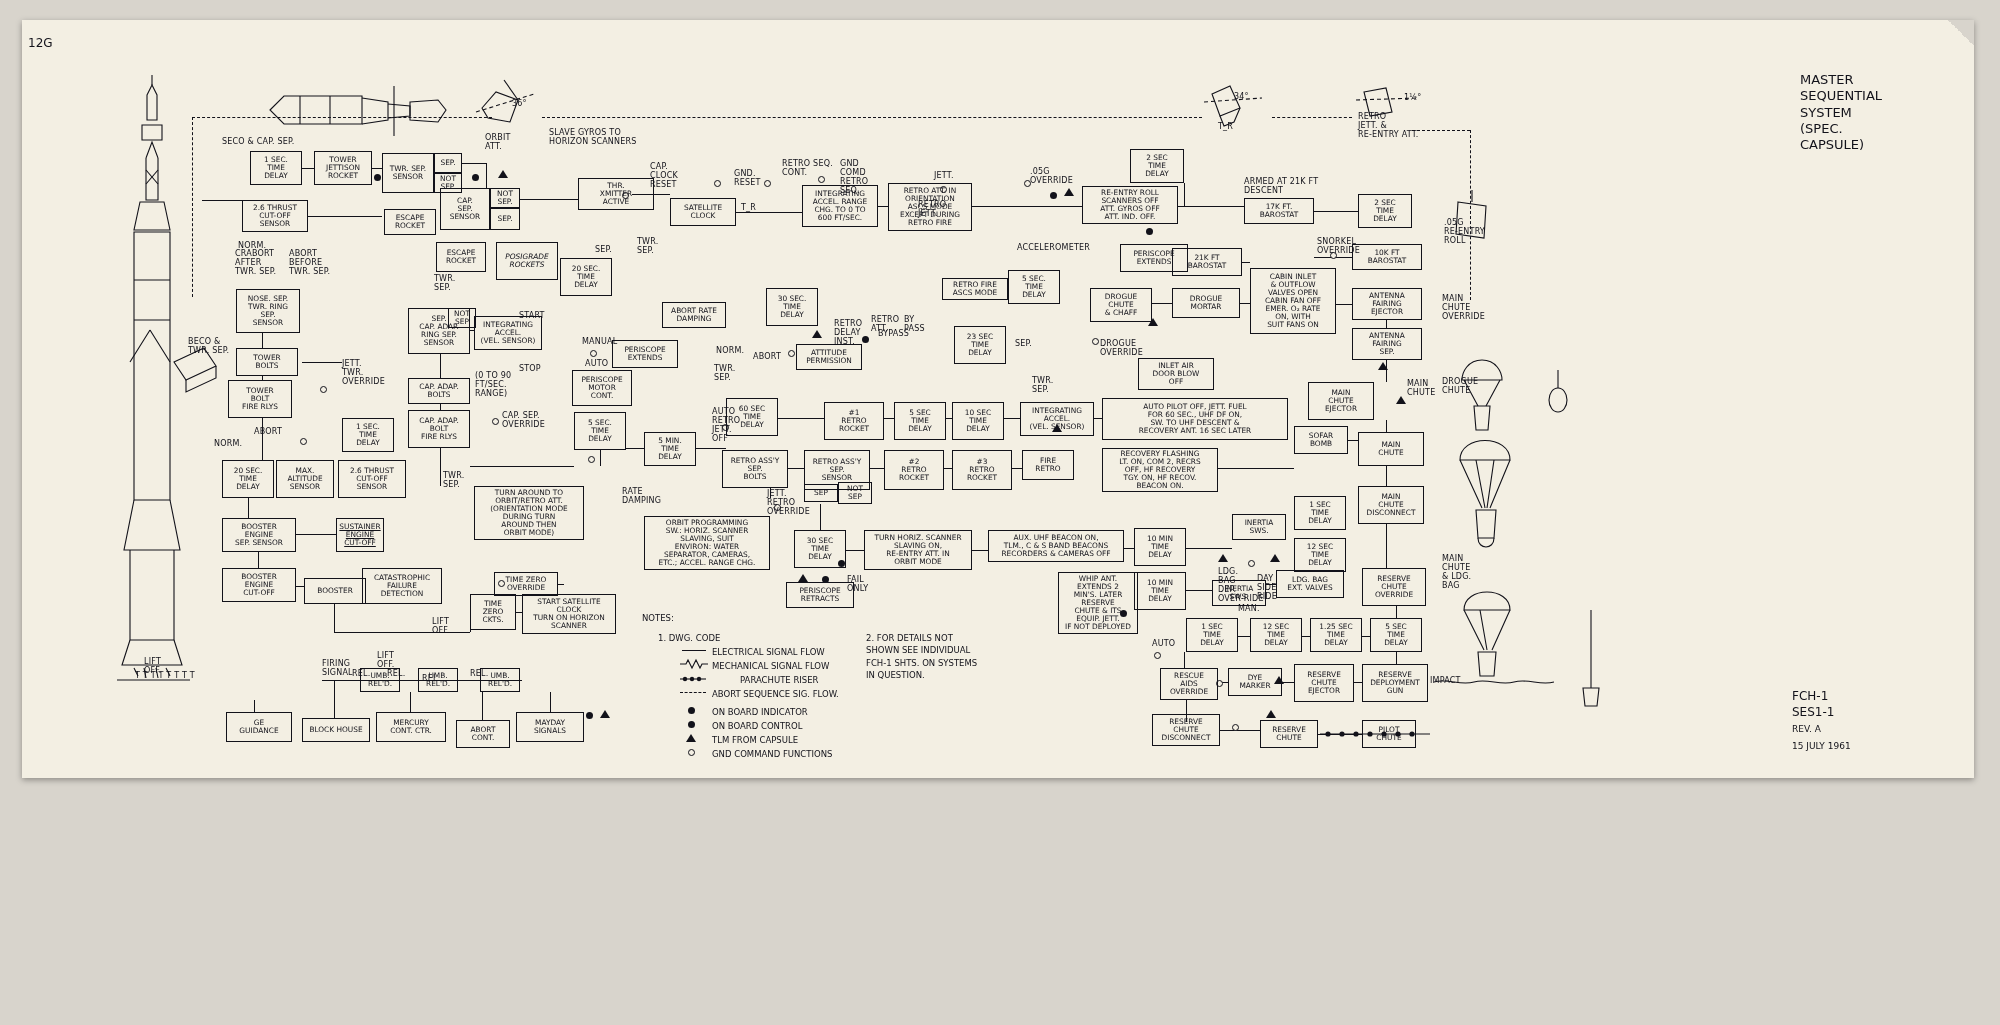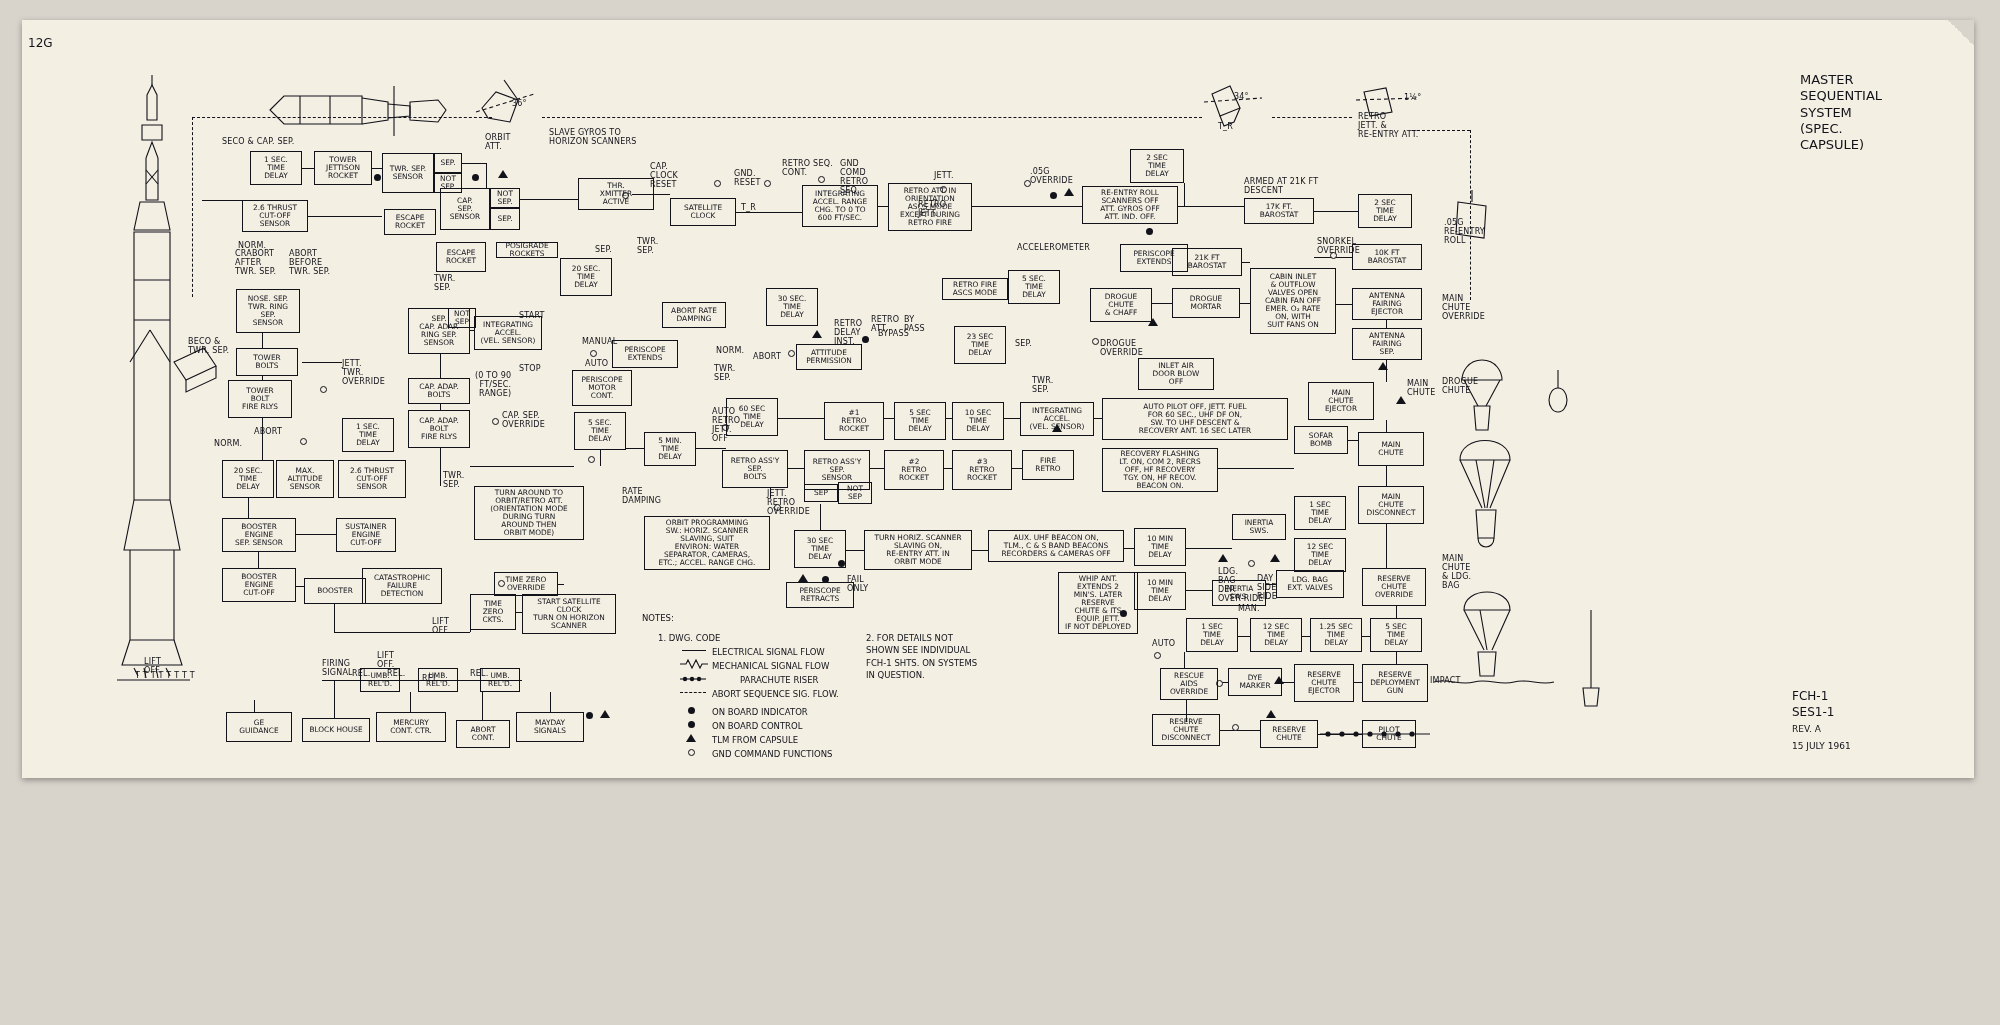--- a/index.html
+++ b/index.html
@@ -371,21 +371,21 @@
 BAROSTAT</div>
       <div class="box" style="left: 1336px; top: 174px; width: 54px; height: 34px;">2 SEC
 TIME
 DELAY</div>
       <div class="box" style="left: 1330px; top: 224px; width: 70px; height: 26px;">10K FT
 BAROSTAT</div>
       <div class="box" style="left: 1150px; top: 228px; width: 70px; height: 28px;">21K FT
 BAROSTAT</div>
       <div class="box" style="left: 414px; top: 222px; width: 50px; height: 30px;">ESCAPE
 ROCKET</div>
-      <div class="box" style="left: 474px; top: 222px; width: 62px; height: 16px;">POSIGRADE
+      <div class="box" style="left: 474px; top: 222px; width: 62px; height: 38px; font-style: italic;">POSIGRADE
 ROCKETS</div>
       <div class="box" style="left: 538px; top: 238px; width: 52px; height: 38px;">20 SEC.
 TIME
 DELAY</div>
       <div class="box" style="left: 1098px; top: 224px; width: 68px; height: 28px;">PERISCOPE
 EXTENDS</div>
       <div class="box" style="left: 1228px; top: 248px; width: 86px; height: 66px;">CABIN INLET
 &amp; OUTFLOW
 VALVES OPEN
 CABIN FAN OFF
@@ -564,21 +564,21 @@
       <div class="box" style="left: 1036px; top: 552px; width: 80px; height: 62px;">WHIP ANT.
 EXTENDS 2
 MIN'S. LATER
 RESERVE
 CHUTE &amp; ITS
 EQUIP. JETT.
 IF NOT DEPLOYED</div>
       <div class="box" style="left: 200px; top: 498px; width: 74px; height: 34px;">BOOSTER
 ENGINE
 SEP. SENSOR</div>
-      <div class="box" style="left: 314px; top: 498px; width: 60px; height: 34px;">SUSTAINER
+      <div class="box" style="left: 314px; top: 498px; width: 48px; height: 34px; text-decoration: underline;">SUSTAINER
 ENGINE
 CUT-OFF</div>
       <div class="box" style="left: 200px; top: 548px; width: 74px; height: 34px;">BOOSTER
 ENGINE
 CUT-OFF</div>
       <div class="box" style="left: 340px; top: 548px; width: 80px; height: 36px;">CATASTROPHIC
 FAILURE
 DETECTION</div>
       <div class="box" style="left: 282px; top: 558px; width: 62px; height: 26px;">BOOSTER</div>
       <div class="box" style="left: 448px; top: 574px; width: 46px; height: 36px;">TIME
@@ -707,21 +707,21 @@
 INST.</div>
       <div class="label" style="left: 849px; top: 296px;">RETRO
 ATT.</div>
       <div class="label" style="left: 882px; top: 296px;">BY
 PASS</div>
       <div class="label" style="left: 856px; top: 310px;">BYPASS</div>
       <div class="label" style="left: 560px; top: 318px;">MANUAL</div>
       <div class="label" style="left: 563px; top: 340px;">AUTO</div>
       <div class="label" style="left: 497px; top: 345px;">STOP</div>
       <div class="label" style="left: 497px; top: 292px;">START</div>
-      <div class="label" style="left: 453px; top: 352px; text-align: right;">(0 TO 90
+      <div class="label" style="left: 453px; top: 352px;">(0 TO 90
 FT/SEC.
 RANGE)</div>
       <div class="label" style="left: 480px; top: 392px;">CAP. SEP.
 OVERRIDE</div>
       <div class="label" style="left: 690px; top: 388px;">AUTO
 RETRO
 JETT.
 OFF</div>
       <div class="label" style="left: 745px; top: 470px;">JETT.
 RETRO

